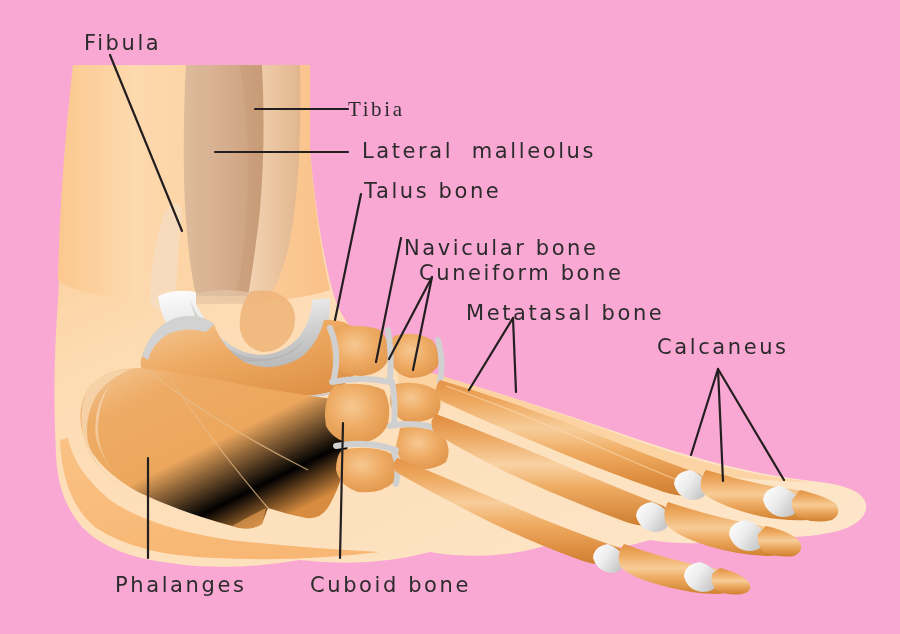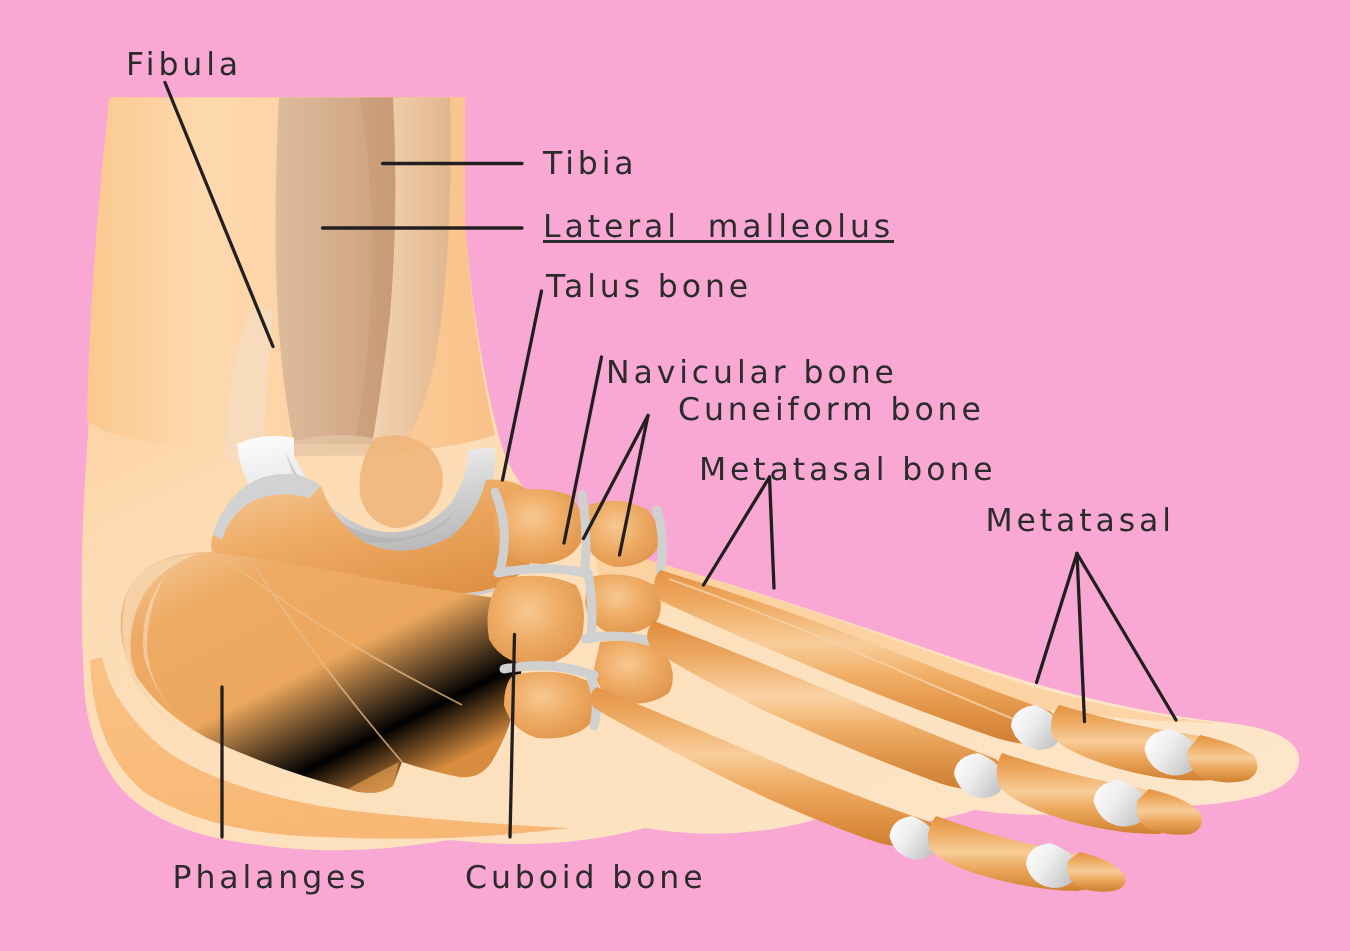--- a/index.html
+++ b/index.html
@@ -275,24 +275,24 @@
         <polyline points="718,369 691,455"></polyline>
         <polyline points="718,369 723,481"></polyline>
         <polyline points="718,369 784,480"></polyline>
         <polyline points="148,558 148,458"></polyline>
         <polyline points="340,558 343,423"></polyline>
       </g>
   </svg>
 
   <div id="labels-layer">
       <div class="label-text" style="left: 84px; top: 33px; color: rgb(43, 43, 43);">Fibula</div>
-      <div class="label-text" style="left: 362px; top: 99px; color: rgb(43, 43, 43);">Tibia</div>
-      <div class="label-text" style="left: 362px; top: 141px; color: rgb(43, 43, 43); text-decoration: underline;">Lateral  malleolus</div>
+      <div class="label-text" style="left: 348px; top: 99px; color: rgb(43, 43, 43); font-family: Liberation Serif, serif;">Tibia</div>
+      <div class="label-text" style="left: 362px; top: 141px; color: rgb(43, 43, 43);">Lateral  malleolus</div>
       <div class="label-text" style="left: 364px; top: 181px; color: rgb(43, 43, 43); text-align: right;">Talus bone</div>
       <div class="label-text" style="left: 404px; top: 238px; color: rgb(43, 43, 43);">Navicular bone</div>
-      <div class="label-text" style="left: 452px; top: 263px; color: rgb(43, 43, 43); text-align: center;">Cuneiform bone</div>
+      <div class="label-text" style="left: 419px; top: 263px; color: rgb(43, 43, 43); text-align: center;">Cuneiform bone</div>
       <div class="label-text" style="left: 466px; top: 303px; color: rgb(43, 43, 43);">Metatasal bone</div>
-      <div class="label-text" style="left: 657px; top: 337px; color: rgb(43, 43, 43);">Metatasal</div>
+      <div class="label-text" style="left: 657px; top: 337px; color: rgb(43, 43, 43);">Calcaneus</div>
       <div class="label-text" style="left: 115px; top: 575px; color: rgb(43, 43, 43);">Phalanges</div>
       <div class="label-text" style="left: 310px; top: 575px; color: rgb(43, 43, 43);">Cuboid bone</div>
     </div>
 
 </div>
 
 </body></html>

